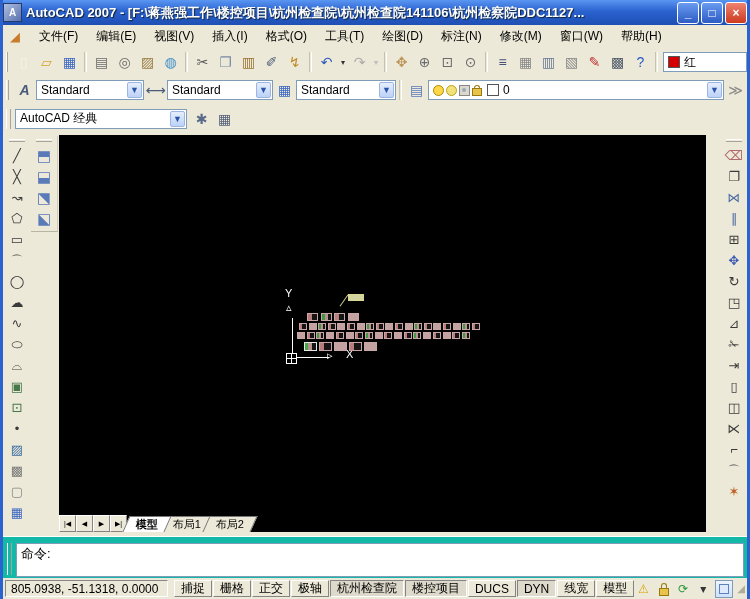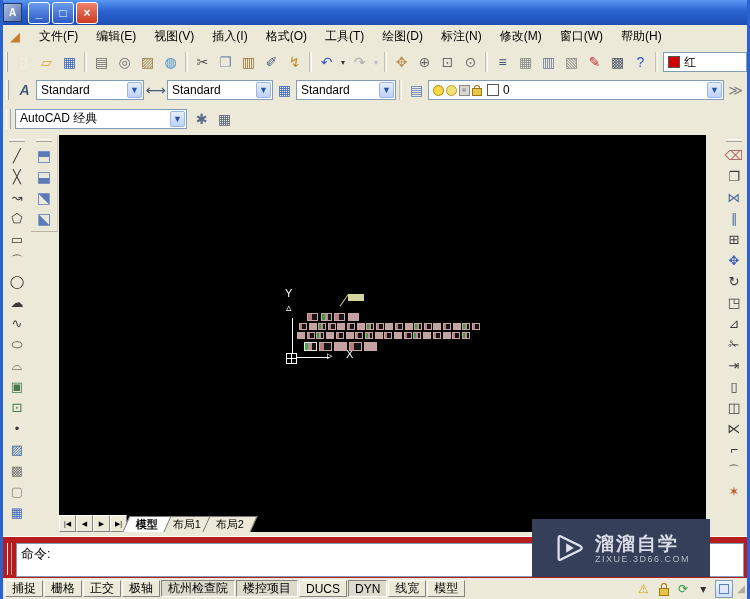--- a/index.html
+++ b/index.html
@@ -77,21 +77,21 @@
   .leader{position:absolute;left:278px;top:165px;width:14px;height:1px;background:#cece8c;transform:rotate(125deg);}
   
   .tabstrip{position:absolute;left:0;top:380px;height:17px;display:flex;align-items:flex-end;}
   .tnav{width:15px;height:15px;background:#ece9d8;border:1px solid #fff;border-right-color:#848484;
     border-bottom-color:#848484;font-size:7px;display:flex;align-items:center;justify-content:center;color:#000;}
   .tab{height:15px;background:#ece9d8;border:1px solid #777;border-bottom:none;margin-left:-5px;
     transform:skewX(-24deg);display:flex;align-items:center;padding:0 9px;}
   .tab.active{background:#fff;z-index:2;font-weight:bold;}
   .tab-t{transform:skewX(24deg);font-size:11px;white-space:nowrap;}
   
-  .cmdwin{position:absolute;left:0;top:536px;width:744px;height:42px;background:#b91c1c;border-top:1px solid #fff;}
+  .cmdwin{position:absolute;left:0;top:536px;width:744px;height:42px;background:#14b8a6;border-top:1px solid #fff;}
   .cmd-grip{position:absolute;left:4px;top:6px;bottom:4px;width:3px;border-left:1px solid #fff;border-right:1px solid #a8a49a;}
   .cmdbox{position:absolute;left:13px;top:6px;right:3px;bottom:2px;background:#fff;
     border:1px solid #7f9db9;font-size:13px;padding:1px 4px;box-sizing:border-box;}
   
   .statusbar{position:absolute;left:0;top:578px;width:744px;height:21px;background:#ece9d8;
     display:flex;align-items:center;padding:0 2px;box-sizing:border-box;}
   .coords{width:196px;height:17px;border:1px solid;border-color:#888 #fff #fff #888;
     display:flex;align-items:center;padding-left:5px;font-size:12px;box-sizing:border-box;margin-right:6px;}
   .sbtn{height:17px;border:1px solid;border-color:#fff #848484 #848484 #fff;background:#ece9d8;
     display:flex;align-items:center;padding:0 6px;margin-right:1px;font-size:12px;box-sizing:border-box;white-space:nowrap;}
@@ -111,20 +111,21 @@
   .wm-text .t1{color:#d8dce4;font-size:19px;font-weight:bold;letter-spacing:2px;line-height:21px;}
   .wm-text .t2{color:#b4bac8;font-size:9px;letter-spacing:1.5px;}
 </style>
 </head>
 <body>
 
 <div class="app">
 
   <div class="titlebar">
     <div class="app-icon">A</div>
+    <div class="title-text">AutoCAD 2007 - [F:\蒋燕强工作\楼控项目\杭州检查院\杭州检查院141106\杭州检察院DDC1127...</div>
     <div class="winbtn">_</div>
     <div class="winbtn">□</div>
     <div class="winbtn close">×</div>
   </div>
 
   <div class="menubar">
     <div class="menu-appicon">◢</div>
 
   <span class="menu-item"><span>文件(F)</span></span>
       <span class="menu-item"><span>编辑(E)</span></span>
@@ -501,20 +502,21 @@
     </div>
 
   <div class="cmdwin">
     <div class="cmd-grip"></div>
     <div class="cmdbox">
       <span>命令:</span>
     </div>
   </div>
 
   <div class="statusbar">
+    <div class="coords">805.0938, -51.1318,  0.0000</div>
     <div style="display:flex;align-items:center;">
 
     <span class="sbtn">
           <span>捕捉</span>
         </span>
         <span class="sbtn">
           <span>栅格</span>
         </span>
         <span class="sbtn">
           <span>正交</span>
@@ -557,24 +559,14 @@
             <span>▾</span>
           </span>
           <span class="tico cleanscreen">
             <span></span>
           </span>
         </span>
       <span class="resize-grip">◢</span>
     </div>
   </div>
 
-  <div class="watermark">
-    <svg width="34" height="34" viewBox="0 0 36 36">
-      <path d="M10 6 Q7 4 7 8 L7 28 Q7 32 10 30 L30 20 Q33 18 30 16 Z" fill="none" stroke="#dfe2ea" stroke-width="2.4" stroke-linejoin="round"></path>
-      <path d="M15 13 L23 18 L15 23 Z" fill="#dfe2ea"></path>
-    </svg>
-    <div class="wm-text">
-      <div class="t1">溜溜自学</div>
-      <div class="t2">ZIXUE.3D66.COM</div>
-    </div>
-  </div>
 
 </div>
 
 </body></html>

